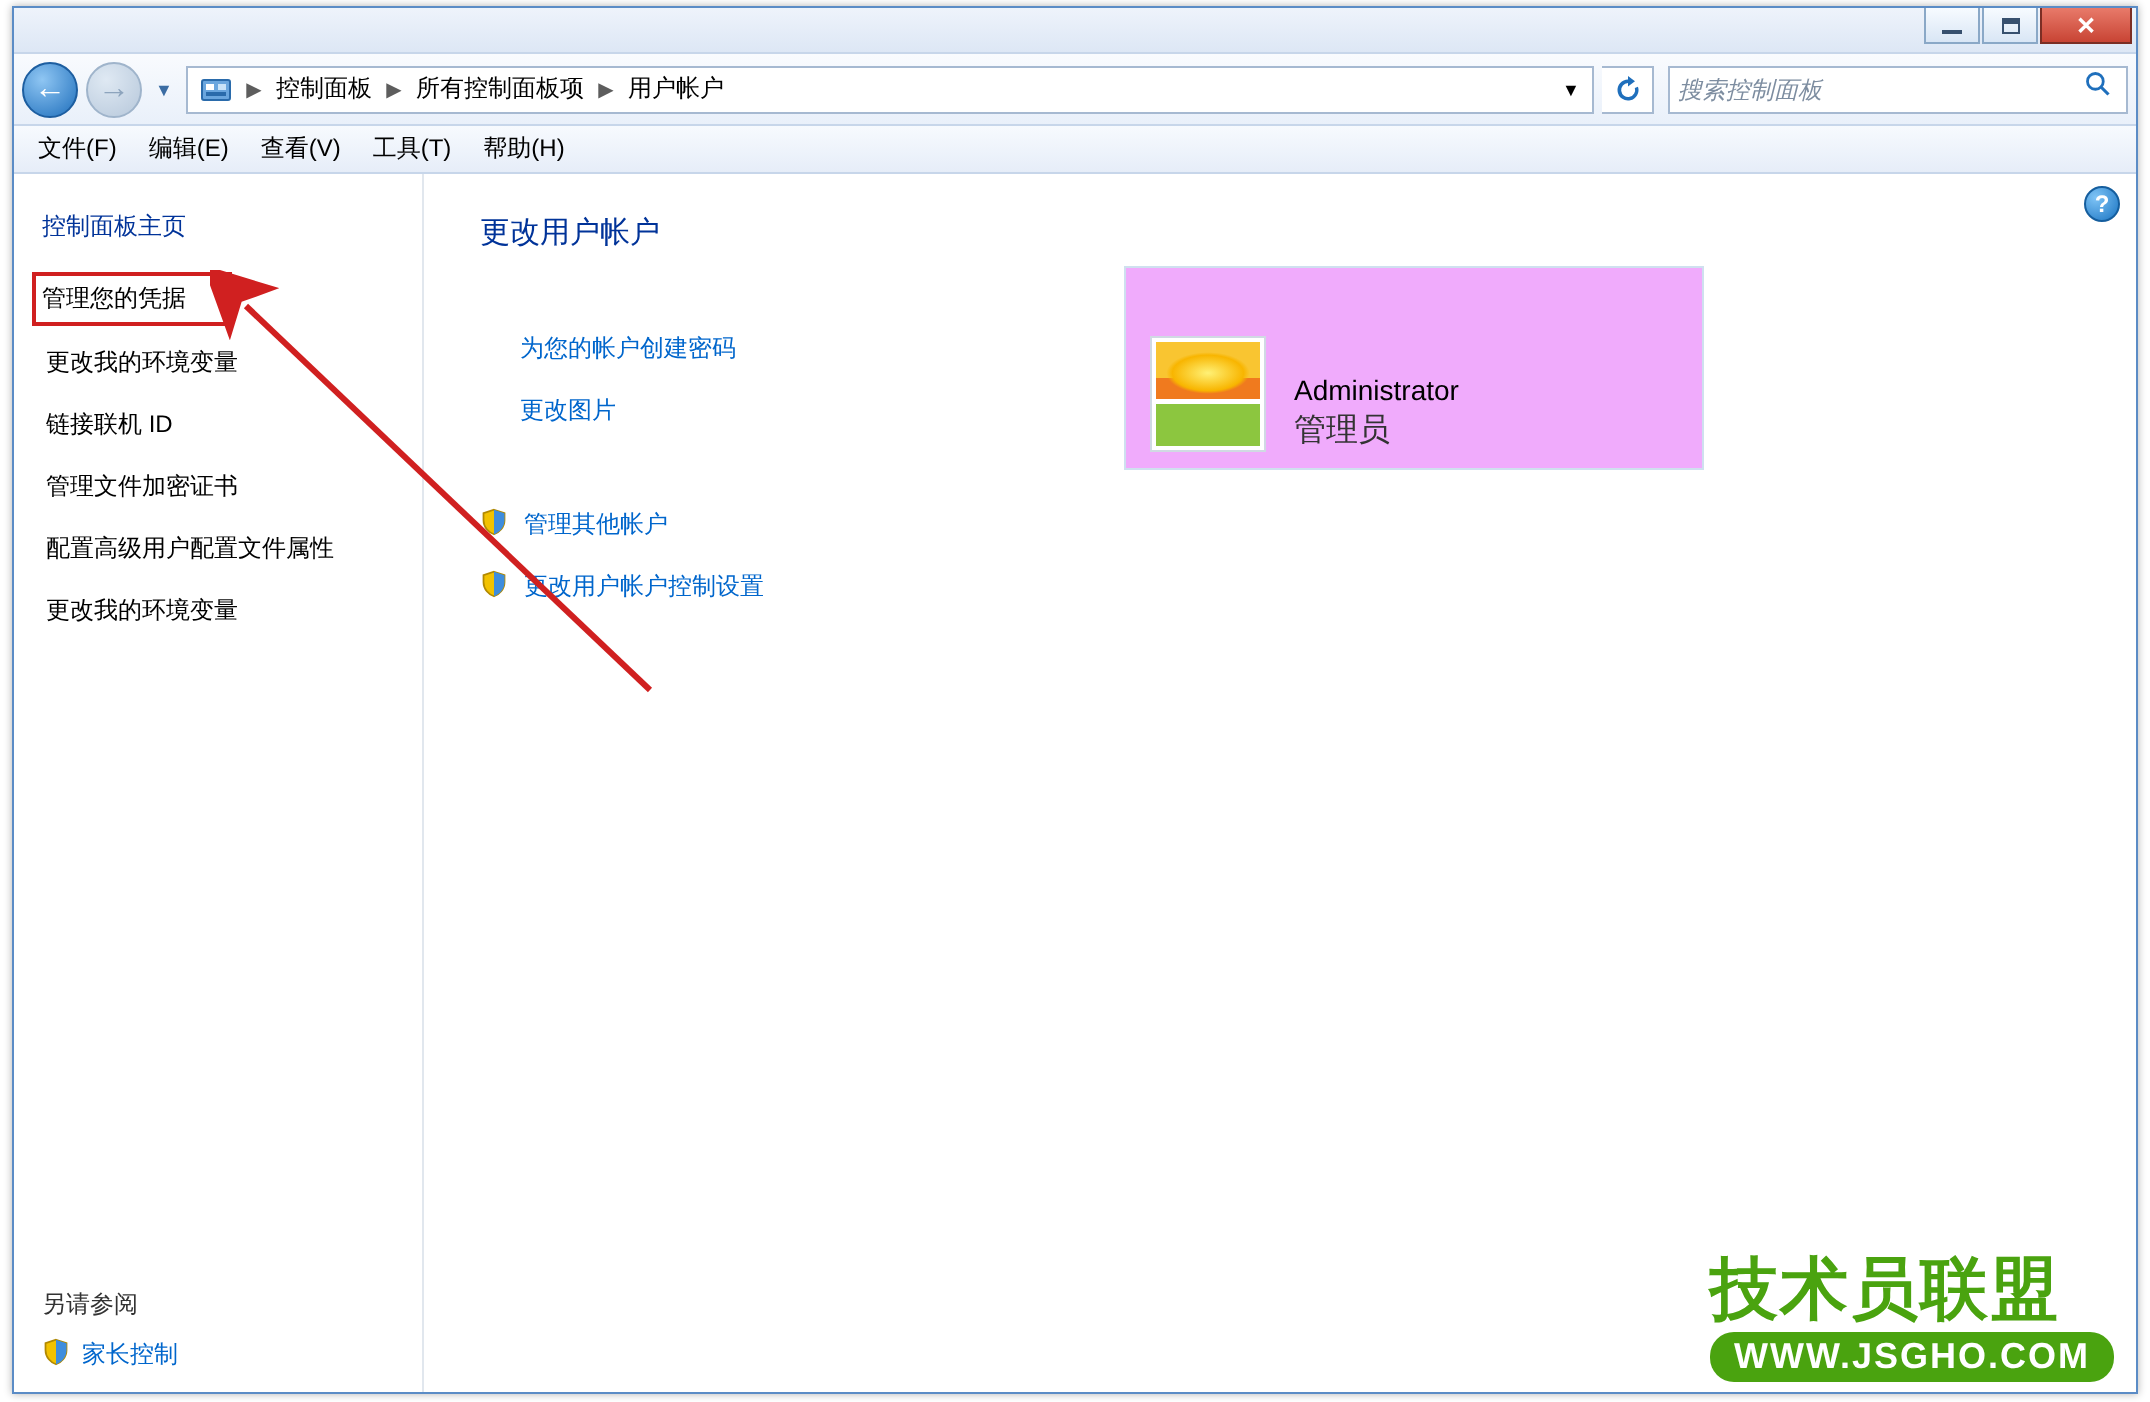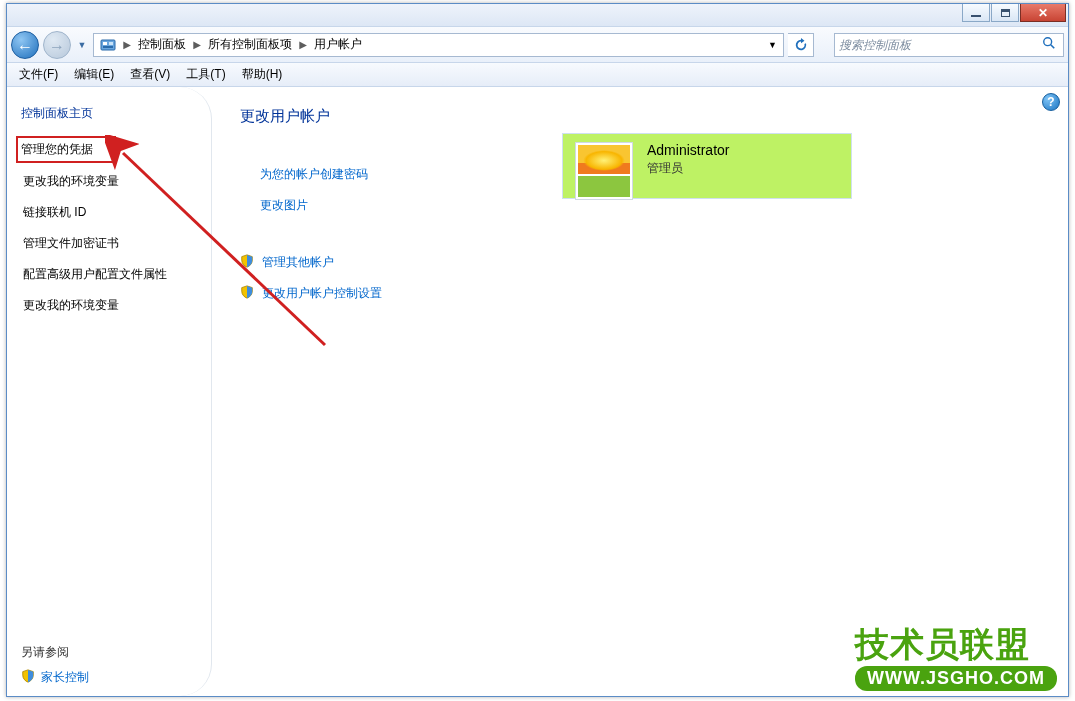--- a/index.html
+++ b/index.html
@@ -64,21 +64,21 @@
     margin-left:auto; width:18px; height:100%; display:flex;align-items:center;justify-content:center;
     color:#000; font-size:9px; border-left:1px solid transparent;
   }
 
   .refresh-btn {
     width:26px; height:24px; border:1px solid #a6b9d1; border-left:none; background:#fff;
     display:flex;align-items:center;justify-content:center;color:#1f6fbc;
   }
 
   .searchbox {
-    width: 230px; height:24px; border:1px solid #a6b9d1; background:#fff; margin-left:16px;
+    width: 230px; height:24px; border:1px solid #a6b9d1; background:#fff; margin-left:3px;
     display:flex; align-items:center; padding:0 4px; position:relative;
   }
   .searchbox input {
     border:none; outline:none; width:100%; font-size:12px; color:#000; font-style:italic; background:transparent;
   }
   .searchbox input::placeholder { color:#7d8da0; font-style:italic; }
   .search-icon { width:18px;color:#1f6fbc; }
 
   
   .menubar {
@@ -89,21 +89,20 @@
   .menu-item { padding: 3px 8px; cursor:default; }
 
   
   .body {
     flex:1; display:flex; min-height:0; position:relative;
   }
   .sidebar {
     width: 205px; background:#fff; border-right: 1px solid #e1e7ee;
     padding: 18px 14px 10px 14px; display:flex; flex-direction:column;
     font-size: 12px;
-    border-radius: 32px;
   }
   .sidebar-top { flex:1; }
   .sidebar-title { color:#003399; margin-bottom: 14px; }
   .side-link {
     color:#000000; padding: 4px 2px; display:block; cursor:pointer;
     margin-bottom: 6px;
   }
   .side-link.highlighted {
     border:2px solid #d02020; padding:3px 3px; margin-left:-5px; width:100px;
   }
@@ -120,41 +119,41 @@
     font-size: 15px; color:#003399; margin-bottom: 36px; font-weight: normal;
   }
   .action-link {
     color:#0066cc; font-size:12px; padding: 4px 0; display:flex; align-items:center; gap:8px;
     cursor:pointer; margin-left: 20px; margin-bottom: 6px;
   }
   .action-group-gap { height: 26px; }
   .shield-inline svg { width:14px; height:14px; flex-shrink:0; }
 
   .account-card {
-    position:absolute; left: 350px; top: 46px; width: 290px; height: 66px;
-    border:1px solid #cfe0ef; background:#bef264;
-    display:flex; align-items:flex-start; padding: 8px 12px; gap: 14px;
+    position:absolute; left: 350px; top: 46px; width: 290px; height: 102px;
+    border:1px solid #cfe0ef; background:#f0abfc;
+    display:flex; align-items:flex-end; padding: 8px 12px; gap: 14px;
   }
   .avatar-frame {
     width:58px; height:58px; border:1px solid #d0d9e3; background:#fff; padding:2px;
     display:flex;align-items:center;justify-content:center;
   }
   .avatar-img {
     width:100%; height:100%;
     background: linear-gradient(#f9c531 0 35%, #f07a1e 35% 55%, #fff 55% 60%, #8cc63f 60%);
     position:relative;
   }
   .avatar-img::after{
     content:""; position:absolute; left:10%; right:10%; top:10%; height:40%;
     background: radial-gradient(ellipse at center, #fff176 0%, #f8b500 60%, transparent 70%);
     border-radius:50%;
   }
   .acct-text { display:flex; flex-direction:column; }
   .acct-name { font-size: 14px; color:#000; }
-  .acct-role { font-size: 12px; color:#333; margin-top:2px; }
+  .acct-role { font-size: 16px; color:#333; margin-top:2px; }
 
   .help-icon {
     position:absolute; right:8px; top:6px; width:18px;height:18px; border-radius:50%;
     background: radial-gradient(circle at 30% 30%, #7fc4f6, #1a74c2);
     color:#fff; font-weight:bold; font-size:12px; display:flex;align-items:center;justify-content:center;
     border:1px solid #155e9e; cursor:pointer;
   }
 
   
   .red-arrow {

